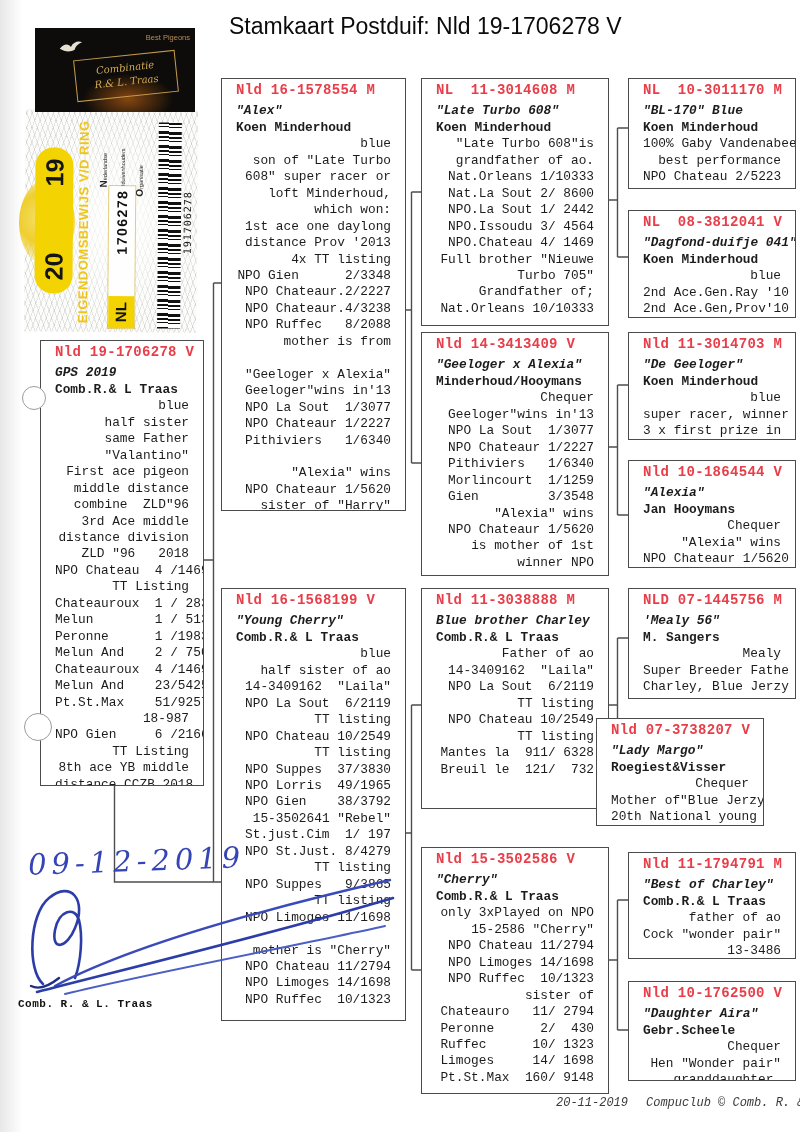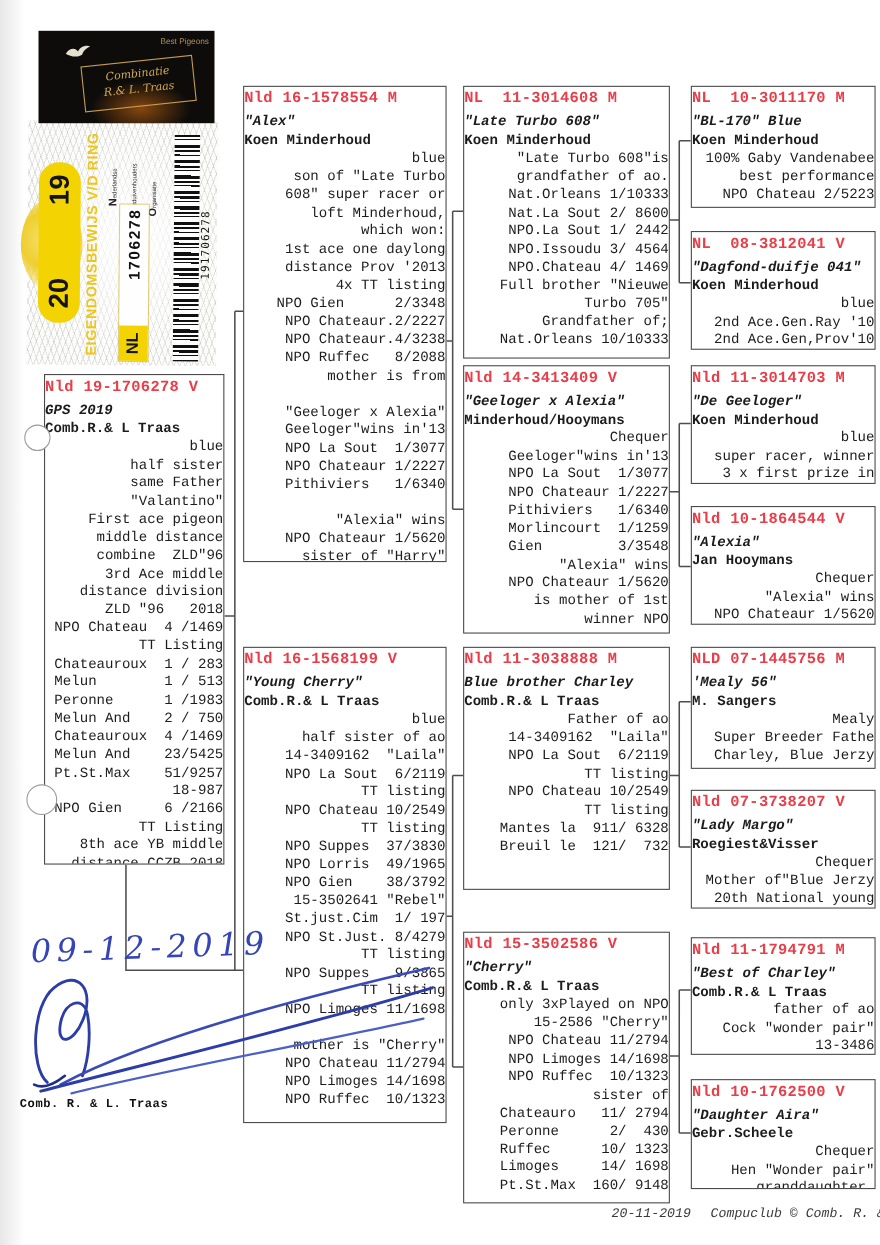--- a/index.html
+++ b/index.html
@@ -4,21 +4,21 @@
 <style>
   html,body{margin:0;padding:0;background:#e9e9e9;}
   #page{position:relative;width:800px;height:1132px;background:#fff;overflow:hidden;
         font-family:"Liberation Mono",monospace;}
   #page .shade{position:absolute;left:0;top:0;width:22px;height:1132px;
         background:linear-gradient(90deg,rgba(70,70,70,.13),rgba(70,70,70,0));pointer-events:none;z-index:8;}
   .title{position:absolute;left:229px;top:13px;font-family:"Liberation Sans",sans-serif;
         font-size:23px;color:#0b0b0b;white-space:nowrap;}
   
   .pbox{position:absolute;box-sizing:border-box;background:#fff;border:1px solid #4b4b4b;
-        padding:3px 0;overflow:hidden;font-size:12.8px;color:#1c1c1c;line-height:16.45px;z-index:2;}
+        padding:3px 14px;overflow:hidden;font-size:12.8px;color:#1c1c1c;line-height:16.45px;z-index:2;}
   .ring{font-weight:bold;color:#e83e49;white-space:pre;font-size:14px;margin-bottom:5px;letter-spacing:.3px;}
   .pname{font-weight:bold;font-style:italic;white-space:pre;}
   .owner{font-weight:bold;white-space:pre;}
   .pbody{white-space:pre;text-align:right;}
   
   #connectors{position:absolute;left:0;top:0;z-index:1;}
   
   .hole{position:absolute;background:#fff;border:1.5px solid #9c9c9c;border-radius:50%;z-index:4;}
   
   .photo{position:absolute;left:35px;top:28px;width:160px;height:84px;background:#0d0c0a;overflow:hidden;z-index:3;}
@@ -70,20 +70,21 @@
   .addr-name{position:absolute;left:18px;top:998px;font-weight:bold;font-size:11px;letter-spacing:.5px;color:#111;}
   .addr-lines{position:absolute;left:30px;top:1022px;font-size:13px;line-height:18.6px;white-space:pre;color:#222;}
   .footer{position:absolute;left:556px;top:1096px;display:flex;gap:18px;font-style:italic;
         font-size:12px;color:#3a3a3a;white-space:nowrap;}
 </style>
 </head>
 <body>
 
 <div id="page">
 
+  <div class="title">Stamkaart Postduif: Nld 19-1706278 V</div>
 
   <div class="photo">
     <div class="glow"></div>
     <svg class="bird" width="26" height="18" viewBox="0 0 28 18">
       <path d="M3,12 C8,5 13,7 15,10 C17,5 23,3 27,5 C22,7 20,10 19,13 C14,16 8,15 3,12 Z" fill="#e6e0d0"></path>
     </svg>
     <div class="brand">Best Pigeons</div>
     <div class="plaque">
       <div>Combinatie</div>
       <div>R.&amp; L. Traas</div>
@@ -299,21 +300,21 @@
 NPO Chateaur 1/5620</div>
   </div>
   <div class="pbox" style="left:628px;top:588px;width:168px;height:111px">
     <div class="ring">NLD 07-1445756 M</div>
     <div class="pname">'Mealy 56"</div>
     <div class="owner">M. Sangers</div>
     <div class="pbody">Mealy
 Super Breeder Fathe
 Charley, Blue Jerzy</div>
   </div>
-  <div class="pbox" style="left:628px;top:718px;width:168px;height:108px">
+  <div class="pbox" style="left:596px;top:718px;width:168px;height:108px">
     <div class="ring">Nld 07-3738207 V</div>
     <div class="pname">"Lady Margo"</div>
     <div class="owner">Roegiest&amp;Visser</div>
     <div class="pbody">Chequer
 Mother of"Blue Jerzy
 20th National young</div>
   </div>
   <div class="pbox" style="left:628px;top:852px;width:168px;height:107px">
     <div class="ring">Nld 11-1794791 M</div>
     <div class="pname">"Best of Charley"</div>

